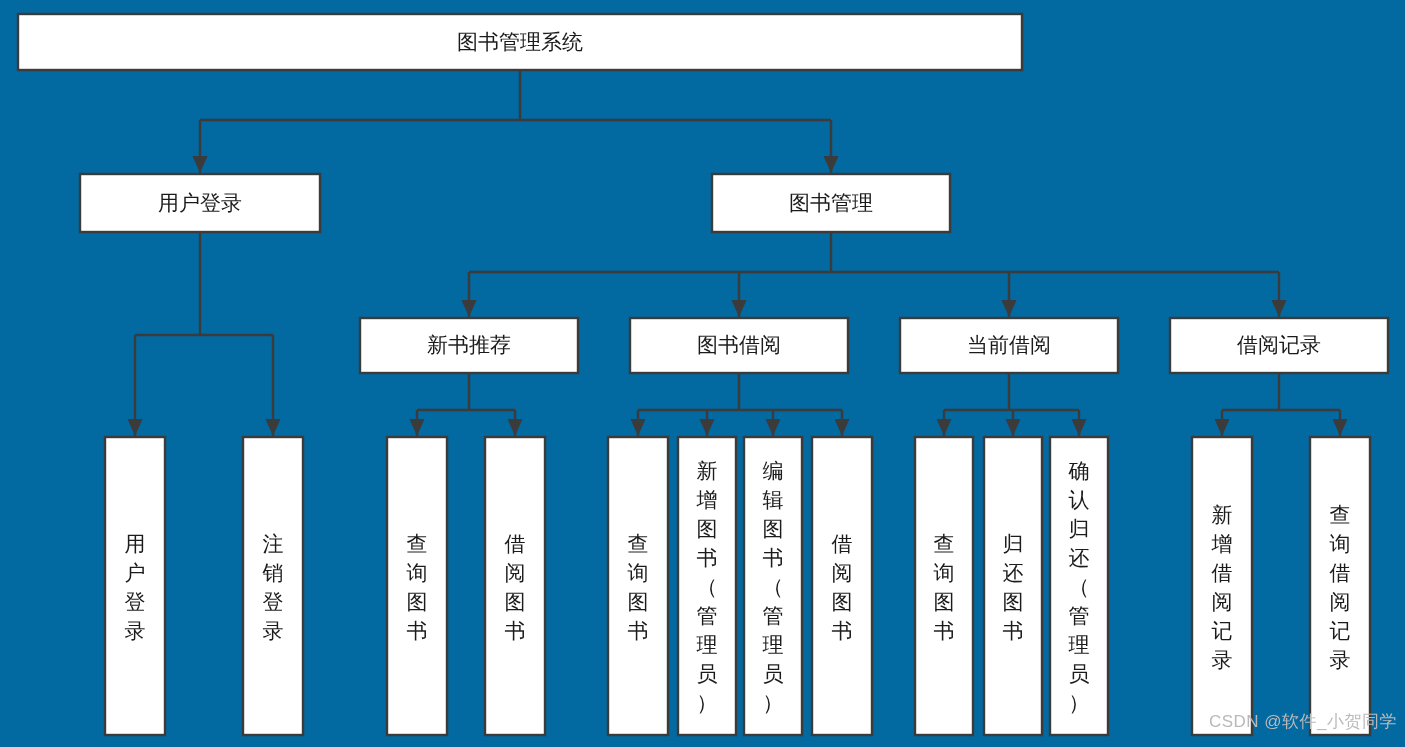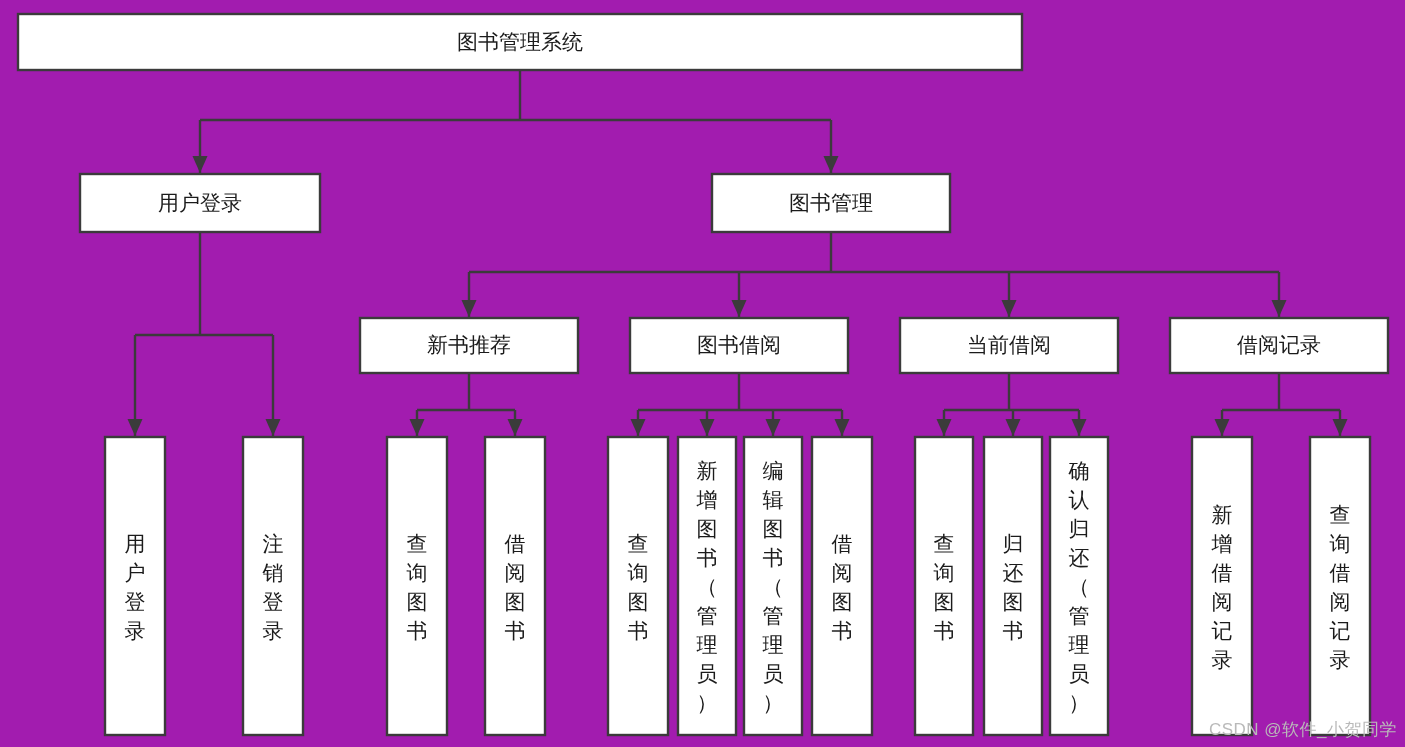--- a/index.html
+++ b/index.html
@@ -8,21 +8,21 @@
     padding: 0;
     background: #ffffff;
   }
   body {
     font-family: "Liberation Sans", "DejaVu Sans", sans-serif;
   }
   #diagram-root {
     position: relative;
     width: 1405px;
     height: 747px;
-    background: #a21caf;
+    background: #0369a1;
     overflow: hidden;
   }
   svg#tree-svg {
     position: absolute;
     top: 0;
     left: 0;
     width: 1405px;
     height: 747px;
     display: block;
   }
@@ -52,21 +52,21 @@
   .node-label-v {
     font-family: "Liberation Sans", "DejaVu Sans", sans-serif;
     font-size: 21px;
     fill: #1b1b1b;
     text-anchor: middle;
     white-space: pre;
   }
   .watermark-text {
     position: absolute;
     right: 8px;
-    bottom: 6px;
+    bottom: 14px;
     font-family: "Liberation Sans", "DejaVu Sans", sans-serif;
     font-size: 17px;
     color: #b9b9b9;
     letter-spacing: 0.5px;
     user-select: none;
     pointer-events: none;
     white-space: nowrap;
   }
 </style>
 </head>

